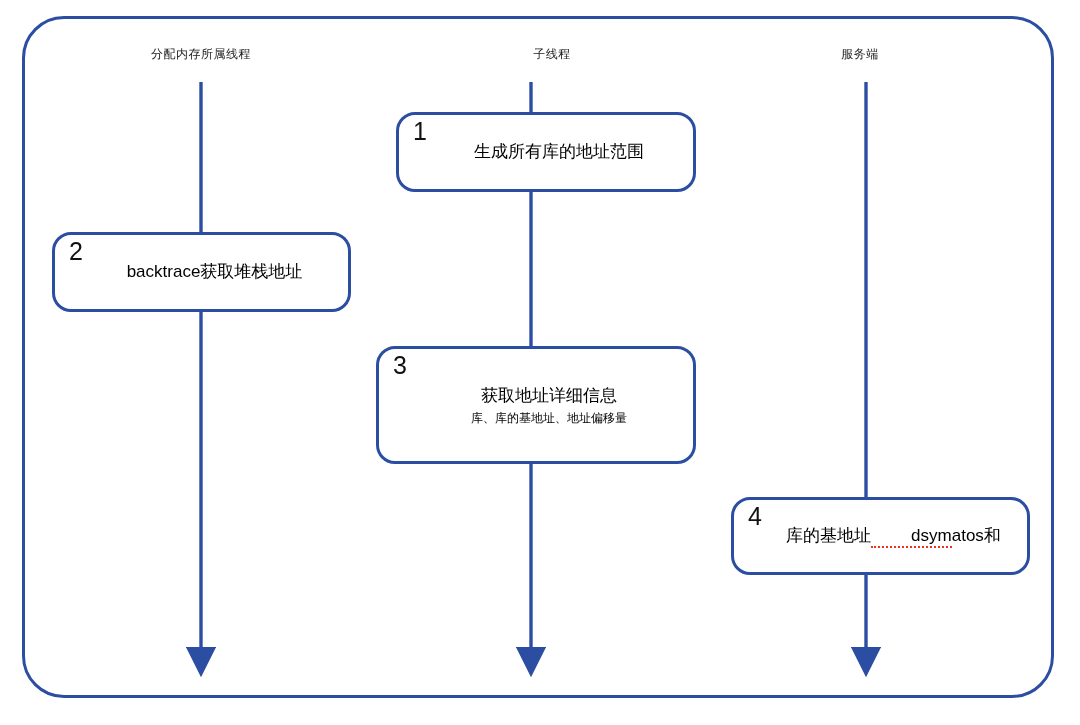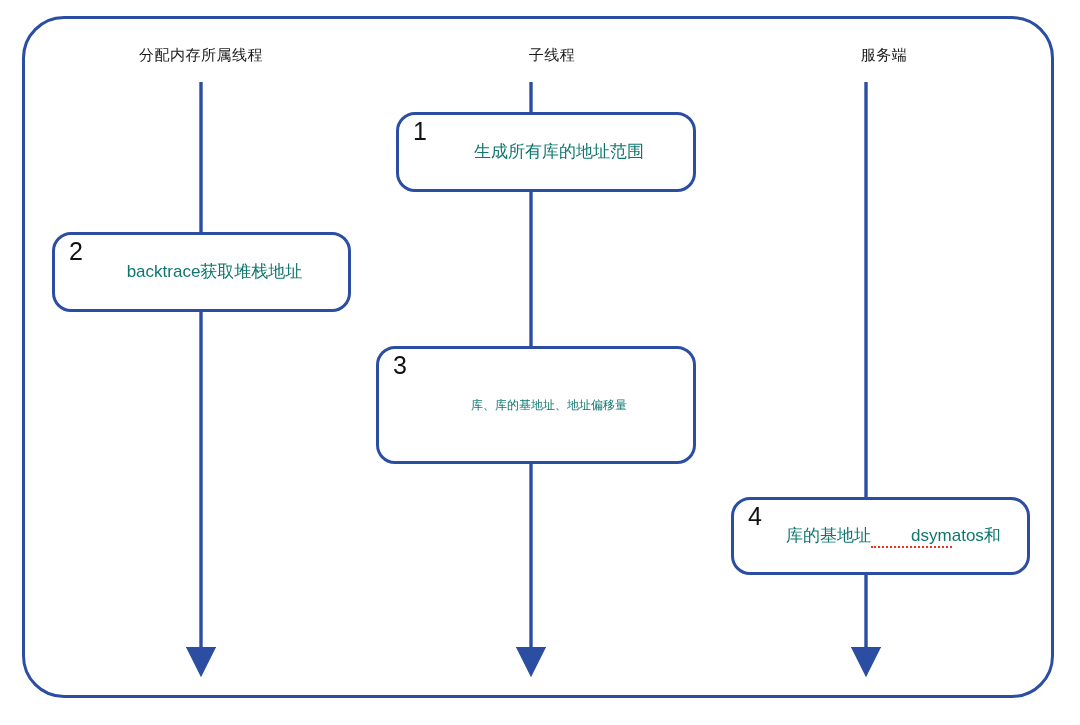--- a/index.html
+++ b/index.html
@@ -33,21 +33,21 @@
     box-sizing: border-box;
     border: 3px solid #2b4ea2;
     border-radius: 42px;
     background: transparent;
   }
 
   
   .lane-header {
     position: absolute;
     transform: translateX(-50%);
-    font-size: 15px;
+    font-size: 12px;
     color: #1a1a1a;
     white-space: nowrap;
     letter-spacing: 0.5px;
     top: 46px;
   }
 
   
 
   
   .node {
@@ -66,21 +66,21 @@
     position: absolute;
     left: 14px;
     top: 4px;
     font-size: 25px;
     color: #111111;
     line-height: 1;
     font-weight: 400;
   }
   .node-text {
     font-size: 17px;
-    color: #0f766e;
+    color: #000000;
     white-space: nowrap;
     text-align: center;
     line-height: 1.55;
     padding-left: 26px;
   }
   .node-text.second {
     font-size: 12px;
   }
   .spell-error {
     border-bottom: 2px dotted #ee3322;
@@ -107,34 +107,35 @@
         <path d="M0,0 L9,4.5 L0,9 z" fill="#2b4ea2"></path>
       </marker>
     </defs>
     <line x1="201" y1="82" x2="201" y2="650" stroke="#2b4ea2" stroke-width="3.4" marker-end="url(#arrowhead)"></line>
     <line x1="531" y1="82" x2="531" y2="650" stroke="#2b4ea2" stroke-width="3.4" marker-end="url(#arrowhead)"></line>
     <line x1="866" y1="82" x2="866" y2="650" stroke="#2b4ea2" stroke-width="3.4" marker-end="url(#arrowhead)"></line>
   </svg>
 
   <div class="lane-header" style="left:201px;">分配内存所属线程</div>
   <div class="lane-header" style="left:552px;">子线程</div>
-  <div class="lane-header" style="left:884px;">服务端</div>
+  <div class="lane-header" style="left:860px;">服务端</div>
 
   <div class="node" id="node-1">
     <span class="node-index">1</span>
     <span class="node-text">生成所有库的地址范围</span>
   </div>
 
   <div class="node" id="node-2">
     <span class="node-index">2</span>
     <span class="node-text">backtrace获取堆栈地址</span>
   </div>
 
   <div class="node" id="node-3">
     <span class="node-index">3</span>
+    <span class="node-text">获取地址详细信息</span>
     <span class="node-text second">库、库的基地址、地址偏移量</span>
   </div>
 
   <div class="node" id="node-4">
     <span class="node-index">4</span>
     <span class="node-text"><span>库的基地址</span><span class="spell-error">dsym</span><span>atos和</span></span>
   </div>
 
 </div>
 

